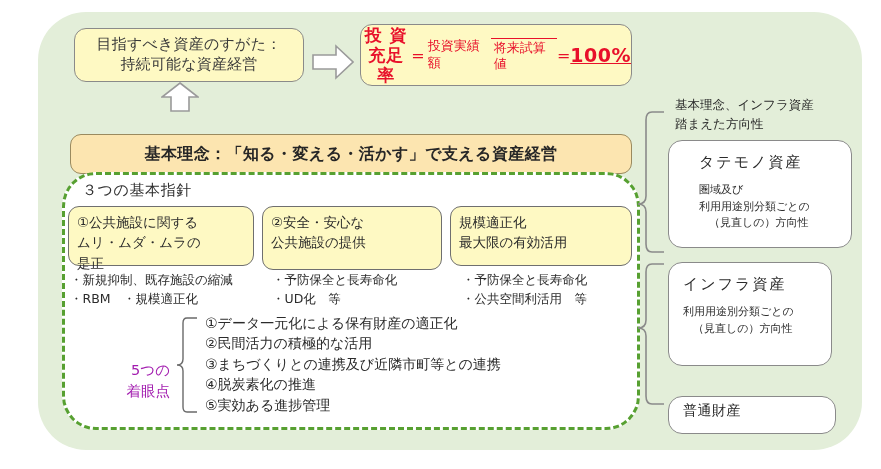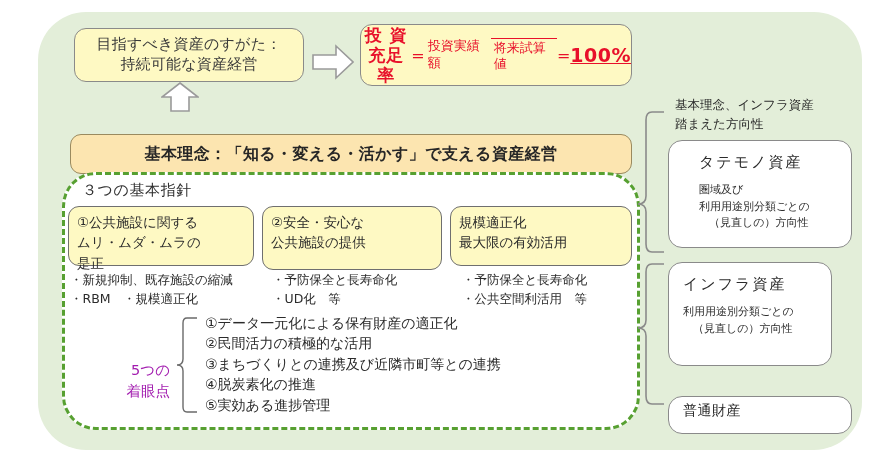--- a/index.html
+++ b/index.html
@@ -232,21 +232,21 @@
     margin-bottom: 10px;
   }
   .asset-sub {
     font-size: 11px;
     color: #2b2b2b;
     line-height: 1.5;
   }
   .asset-sub .indent { padding-left: 10px; }
   #asset-1 { left: 668px; top: 140px; width: 184px; height: 108px; padding-left: 30px; }
   #asset-2 { left: 668px; top: 262px; width: 164px; height: 104px; }
-  #asset-3 { left: 668px; top: 396px; width: 184px; height: 38px; padding: 0 0 8px 14px; display: flex; align-items: center; }
+  #asset-3 { left: 668px; top: 396px; width: 168px; height: 38px; padding: 0 0 8px 14px; display: flex; align-items: center; }
   #asset-3 .asset-title { margin-bottom: 0; letter-spacing: 0.5px; font-size: 14px; }
 
   .curly-right {
     position: absolute;
     left: 634px;
     top: 108px;
     width: 34px;
     height: 300px;
   }
 </style>

